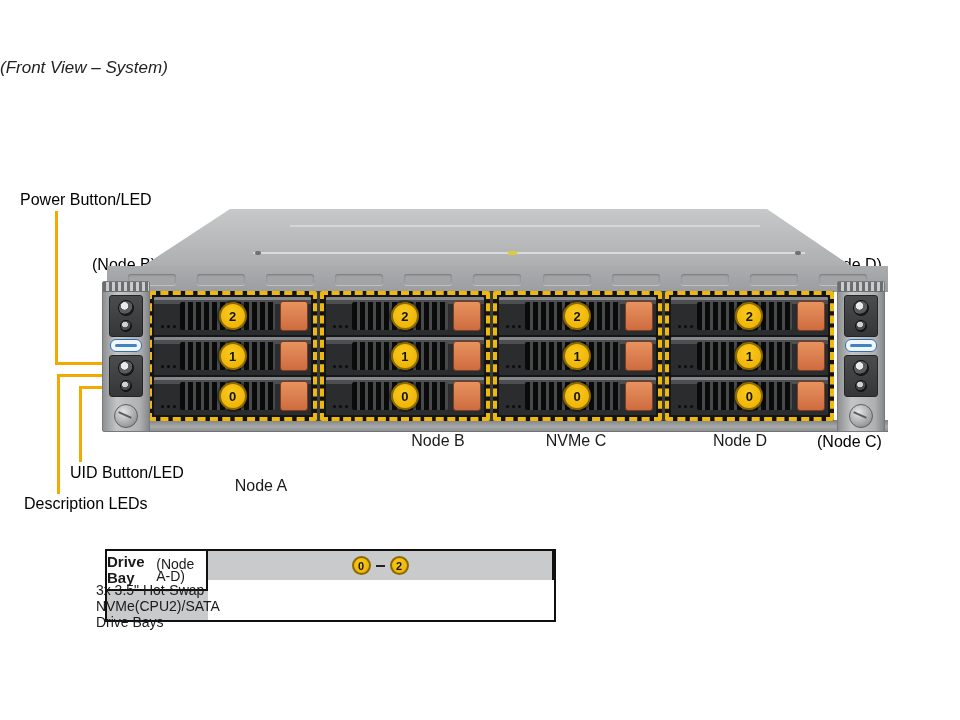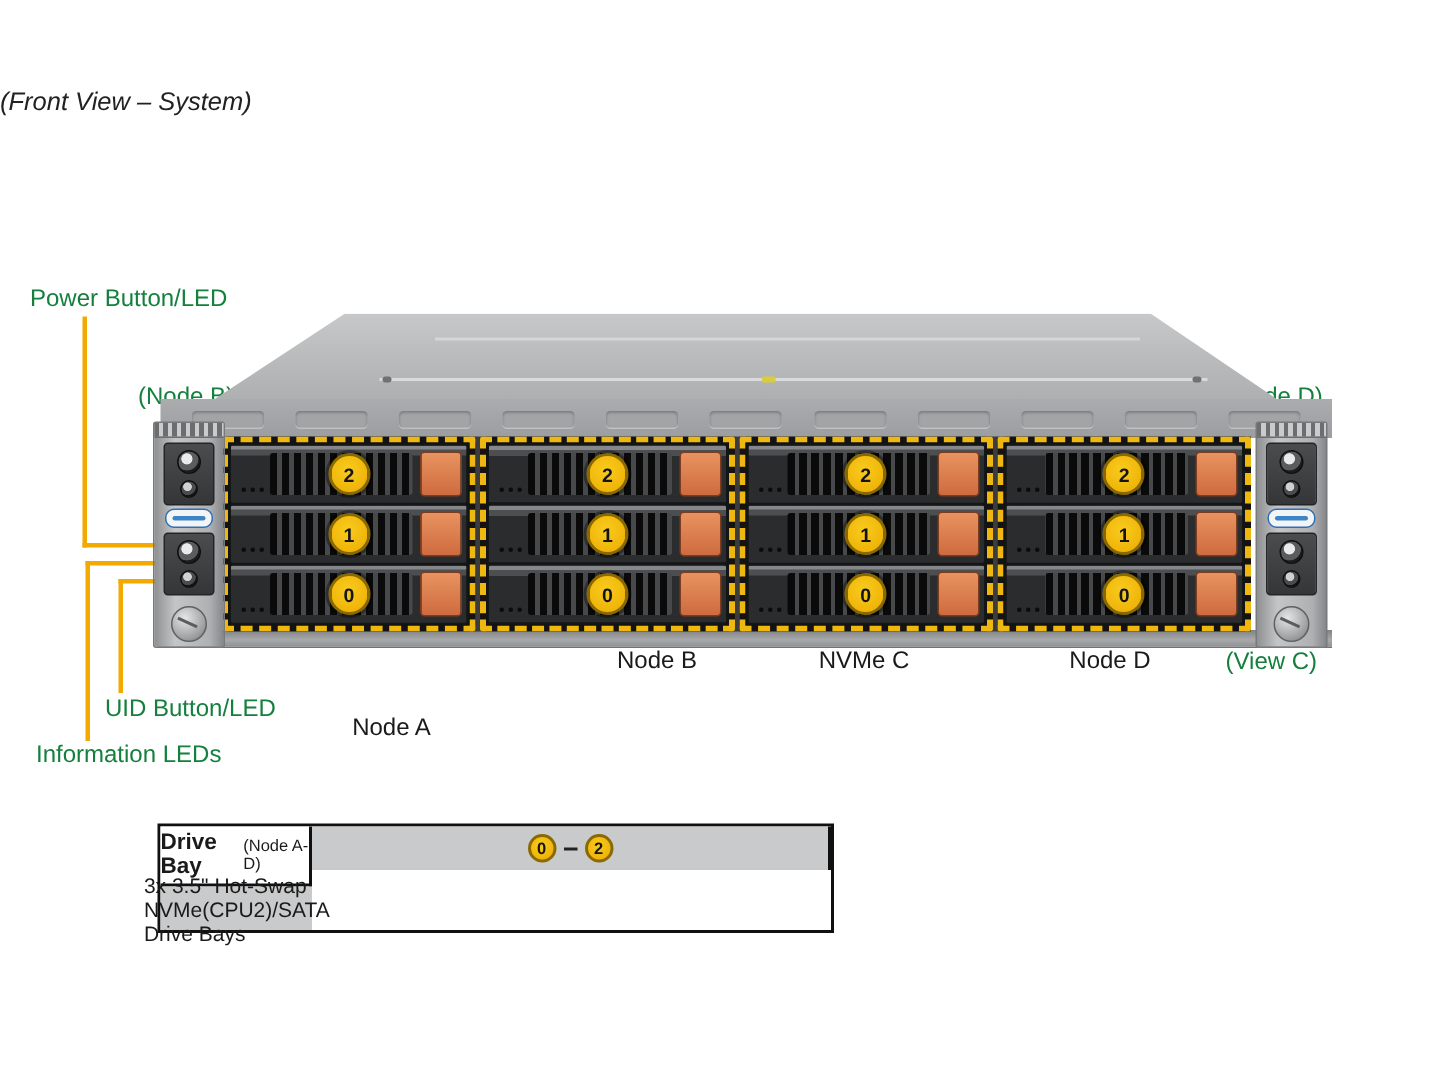--- a/index.html
+++ b/index.html
@@ -2,21 +2,21 @@
 <html><head>
 <meta charset="utf-8">
 <style>
   html,body{margin:0;padding:0;background:#ffffff;}
   .canvas{position:relative;width:960px;height:720px;background:#ffffff;overflow:hidden;
           font-family:"Liberation Sans","DejaVu Sans",sans-serif;color:#1a1a1a;}
 
   
   .title{position:absolute;top:58px;left:0;width:100%;text-align:left;
          font-style:italic;font-size:17px;color:#222;}
-  .lbl{position:absolute;font-size:16px;white-space:nowrap;color:#15803d;}
+  .lbl{position:absolute;font-size:16px;white-space:nowrap;color:#000000;}
   .node-label{position:absolute;top:432px;font-size:16px;transform:translateX(-50%);white-space:nowrap;}
 
   
   .aline{position:absolute;background:#F2A900;}
 
   
   .lid{position:absolute;left:105px;top:209px;width:783px;height:82px;
        background:linear-gradient(180deg,#c6c8ca 0%,#b2b4b6 55%,#a3a5a7 100%);
        clip-path:polygon(125px 0,662px 0,783px 82px,0 82px);}
   .lid-recess-top{position:absolute;left:185px;top:16px;width:470px;height:2px;background:#d4d6d8;}
@@ -79,44 +79,44 @@
                 background:linear-gradient(180deg,#7f8183,#a7a9ab 60%,#8f9193);
                 border-bottom:1px solid #707274;}
 
   
   .legend{position:absolute;left:105px;top:549px;width:447px;border:2px solid #101010;
           display:grid;grid-template-columns:101px 1fr;background:#fff;}
   .legend .hcell{background:#ffffff;border-bottom:2px solid #101010;display:flex;
                  align-items:center;justify-content:flex-start;height:38px;}
   .legend .hcell.first{border-right:2px solid #101010;}
   .h-main{font-size:15px;font-weight:bold;line-height:16px;}
-  .h-sub{font-size:11px;line-height:12px;}
+  .h-sub{font-size:14px;line-height:12px;}
   .legend .dcell{background:#c9cacb;height:29px;display:flex;align-items:center;justify-content:center;}
   .legend .dcell.first{border-right:2px solid #101010;gap:5px;}
   .mini-badge{width:19px;height:19px;border-radius:50%;
               background:radial-gradient(circle at 45% 38%,#F8CB1E,#EDAB00);
               border:2px solid #8a6a00;display:flex;align-items:center;justify-content:center;
               font-size:11px;font-weight:bold;color:#141414;box-sizing:border-box;}
   .range-dash{width:9px;height:2px;background:#222;}
   .desc-text{font-size:14px;color:#1a1a1a;}
 </style>
 </head>
 <body>
 
 <div class="canvas">
 
   <div class="title">(Front View – System)</div>
 
   <div class="lbl" style="left:20px;top:191px;">Power Button/LED</div>
   <div class="lbl" style="left:92px;top:256px;">(Node B)</div>
   <div class="lbl" style="left:817px;top:256px;">(Node D)</div>
   <div class="lbl" style="left:92px;top:409px;margin-left:24px;">(Node A)</div>
-  <div class="lbl" style="left:817px;top:433px;">(View C)</div>
+  <div class="lbl" style="left:817px;top:433px;">(Node C)</div>
   <div class="lbl" style="left:70px;top:464px;text-align:right;">UID Button/LED</div>
-  <div class="lbl" style="left:24px;top:495px;">Information LEDs</div>
+  <div class="lbl" style="left:24px;top:495px;">Description LEDs</div>
 
   <div class="aline" style="left:55px;top:211px;width:3px;height:154px;"></div>
   <div class="aline" style="left:55px;top:362px;width:64px;height:3px;"></div>
   <div class="aline" style="left:57px;top:374px;width:60px;height:3px;"></div>
   <div class="aline" style="left:57px;top:374px;width:3px;height:120px;"></div>
   <div class="aline" style="left:79px;top:386px;width:38px;height:3px;"></div>
   <div class="aline" style="left:79px;top:386px;width:3px;height:76px;"></div>
 
   <div class="lid">
     <div class="lid-recess-top"></div>

